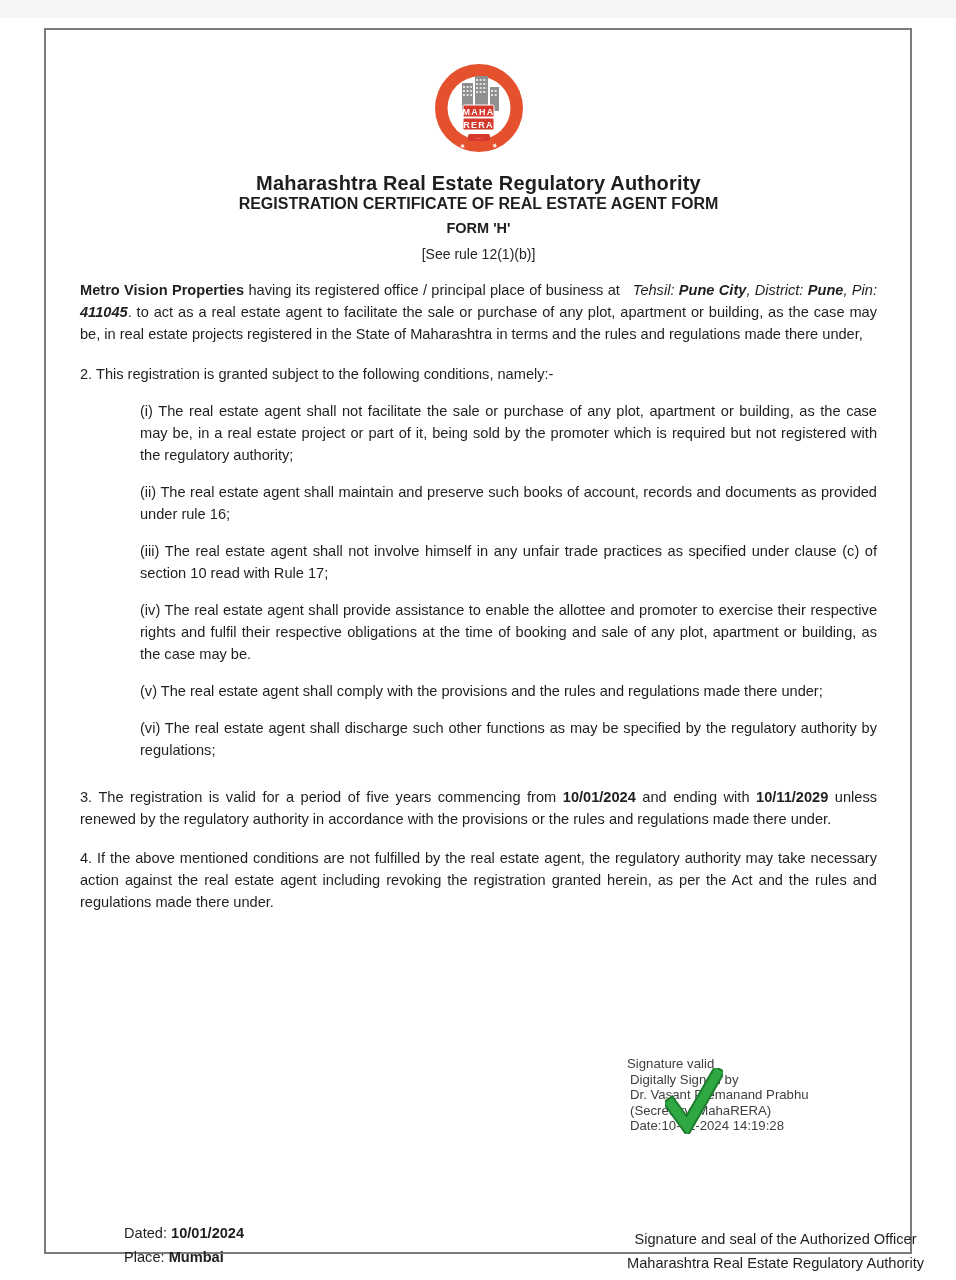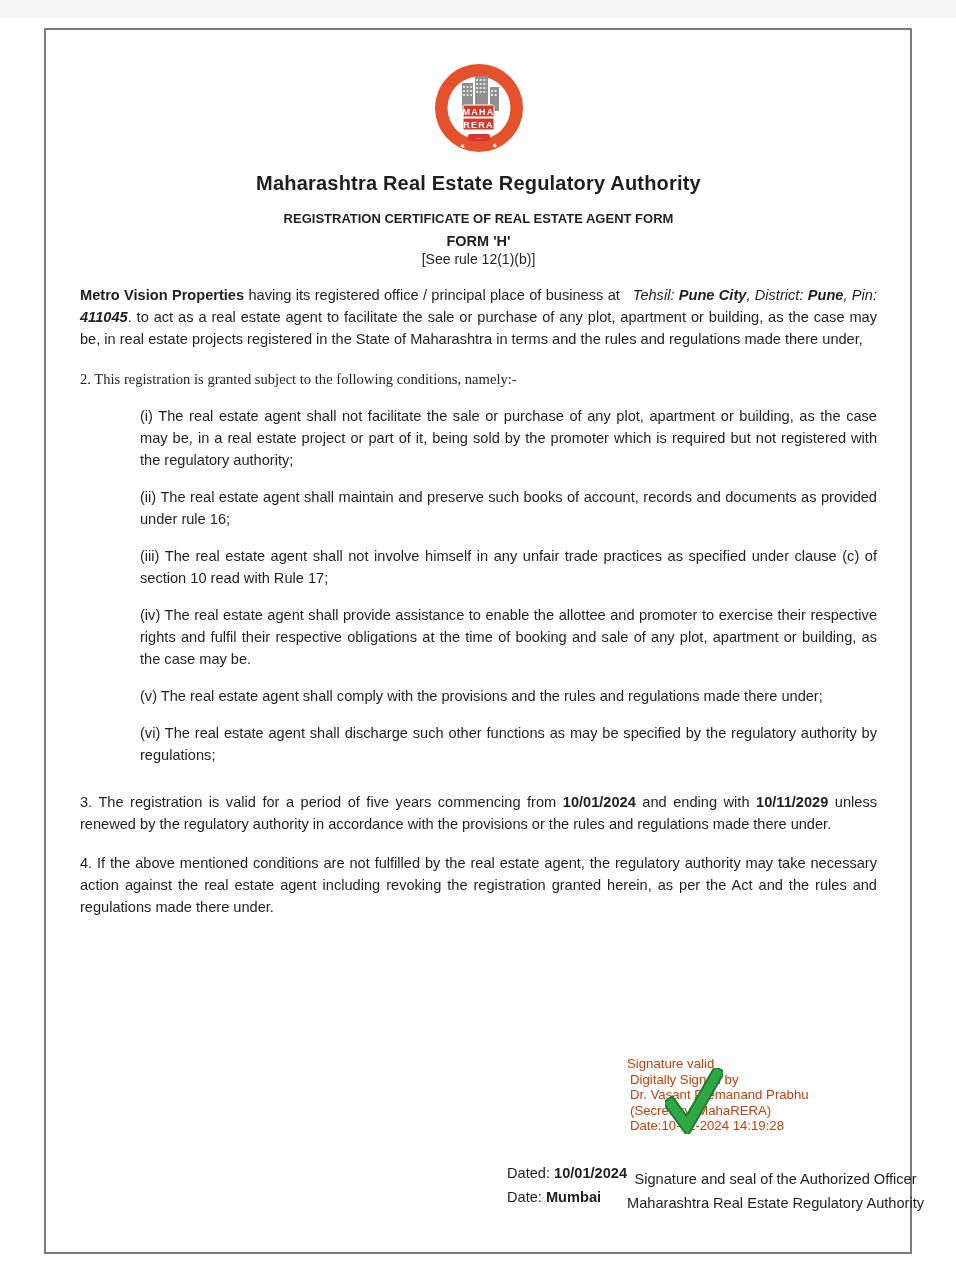--- a/index.html
+++ b/index.html
@@ -34,66 +34,65 @@
   .seal { display: inline-block; }
   .doc-title {
     text-align: center;
     font-size: 20px;
     font-weight: bold;
     letter-spacing: 0.2px;
     margin-top: 14px;
   }
   .doc-subtitle {
     text-align: center;
-    font-size: 13px;
+    font-size: 16px;
     font-weight: bold;
-    margin-top: 16px;
   }
   .doc-subtitle2 {
     text-align: center;
     font-size: 14.5px;
     font-weight: bold;
     margin-top: 7px;
   }
   .rule-ref {
     text-align: center;
     font-size: 14px;
-    margin-top: 2px;
+    margin-top: 10px;
   }
   .body-text { font-size: 14.6px; line-height: 22px; text-align: justify; }
   .para1 { margin-top: 47px; }
   .para2 { margin-top: 17px; }
-  .para-num2 { margin-top: 18px; font-family: Liberation Serif, serif; }
+  .para-num2 { margin-top: 18px; }
   .conditions { padding-left: 38px; }
   .condition { margin-top: 15px; margin-left: 22px; }
   .para-valid { margin-top: 25px; }
   .para-action { margin-top: 17px; }
   .b  { font-weight: bold; }
   .i  { font-style: italic; }
   .bi { font-weight: bold; font-style: italic; }
   .signature-block {
     position: absolute;
     left: 581px; top: 1026px;
     width: 270px;
     font-size: 13.2px;
     line-height: 15.6px;
-    color: #c2410c;
+    color: #404040;
   }
   .signature-block .sig-line { white-space: nowrap; }
   .sig-check {
     position: absolute;
     left: 38px; top: 12px;
     pointer-events: none;
   }
   .footer {
     position: absolute;
-    left: 78px; top: 1131px;
+    left: 78px; top: 1191px;
     width: 800px;
     display: flex;
-    justify-content: flex-end;
+    justify-content: space-between;
     font-size: 14.6px;
     line-height: 24px;
   }
   .footer-left {}
   .footer-right { text-align: center; margin-top: 6px; }
 </style>
 </head>
 <body>
 
 <div class="top-strip"></div>
@@ -174,21 +173,21 @@
       <div class="sig-line" style="padding-left:3px">Date:10-01-2024 14:19:28</div>
       <svg class="sig-check" width="58" height="66" viewBox="0 0 58 66">
         <path d="M6 36 L22 58 L52 6" fill="none" stroke="#1d7c2e" stroke-width="13" stroke-linecap="square"></path>
         <path d="M6 36 L22 58 L52 6" fill="none" stroke="#2fa844" stroke-width="9" stroke-linecap="square"></path>
       </svg>
     </div>
 
     <div class="footer">
       <div class="footer-left">
         <div><span>Dated: </span><span class="b">10/01/2024</span></div>
-        <div><span>Date: </span><span class="b">Mumbai</span></div>
+        <div><span>Place: </span><span class="b">Mumbai</span></div>
       </div>
       <div class="footer-right">
         <div>Signature and seal of the Authorized Officer</div>
         <div>Maharashtra Real Estate Regulatory Authority</div>
       </div>
     </div>
 
   </div>
 </div>
 

